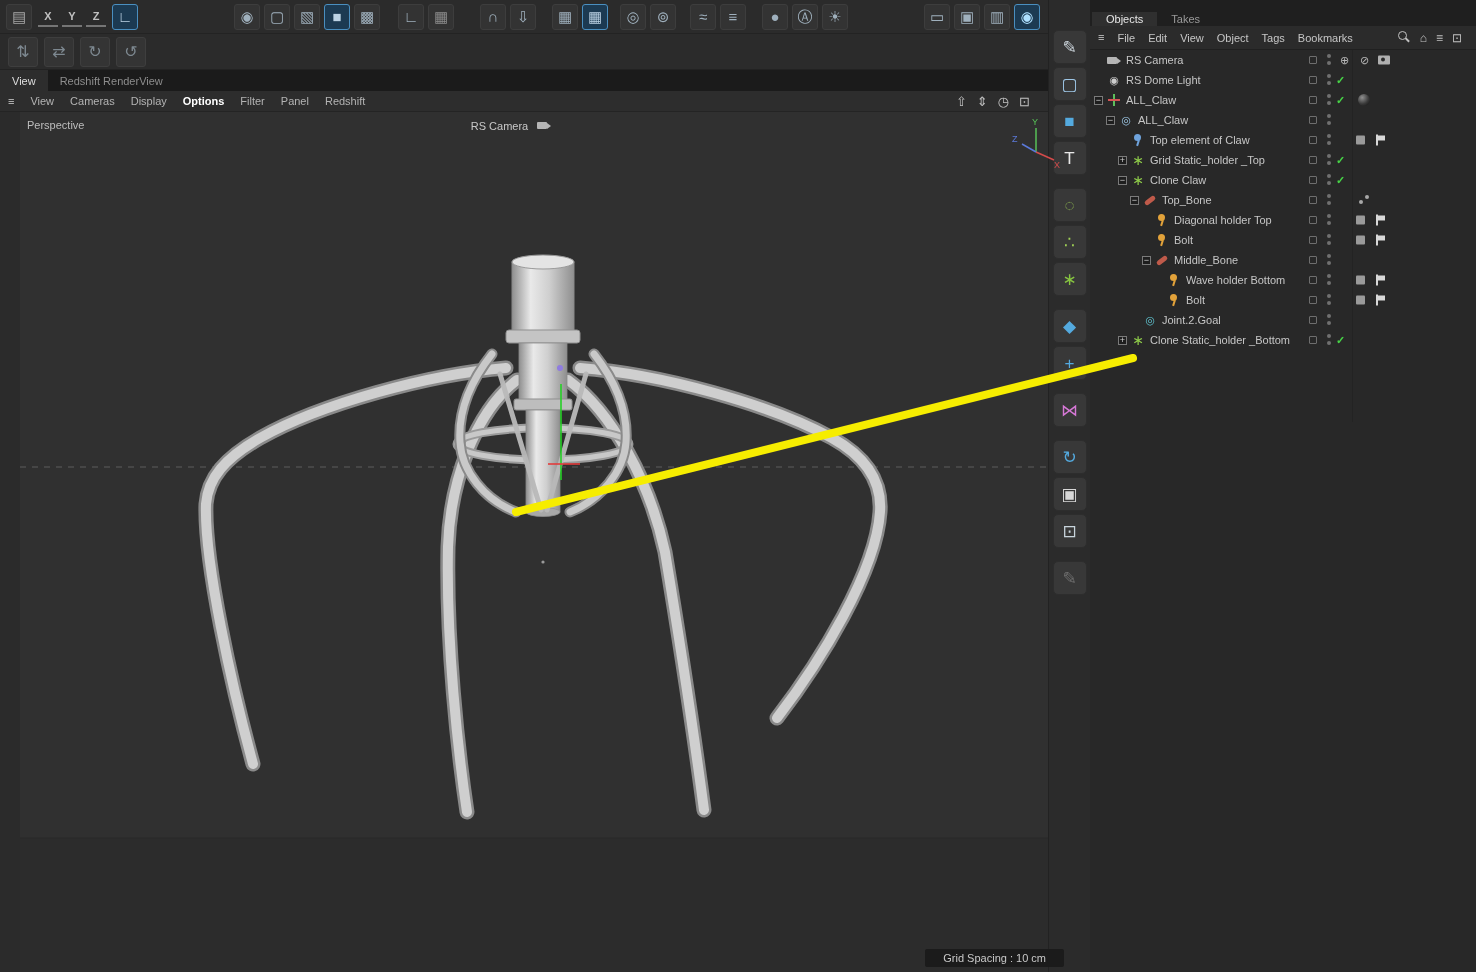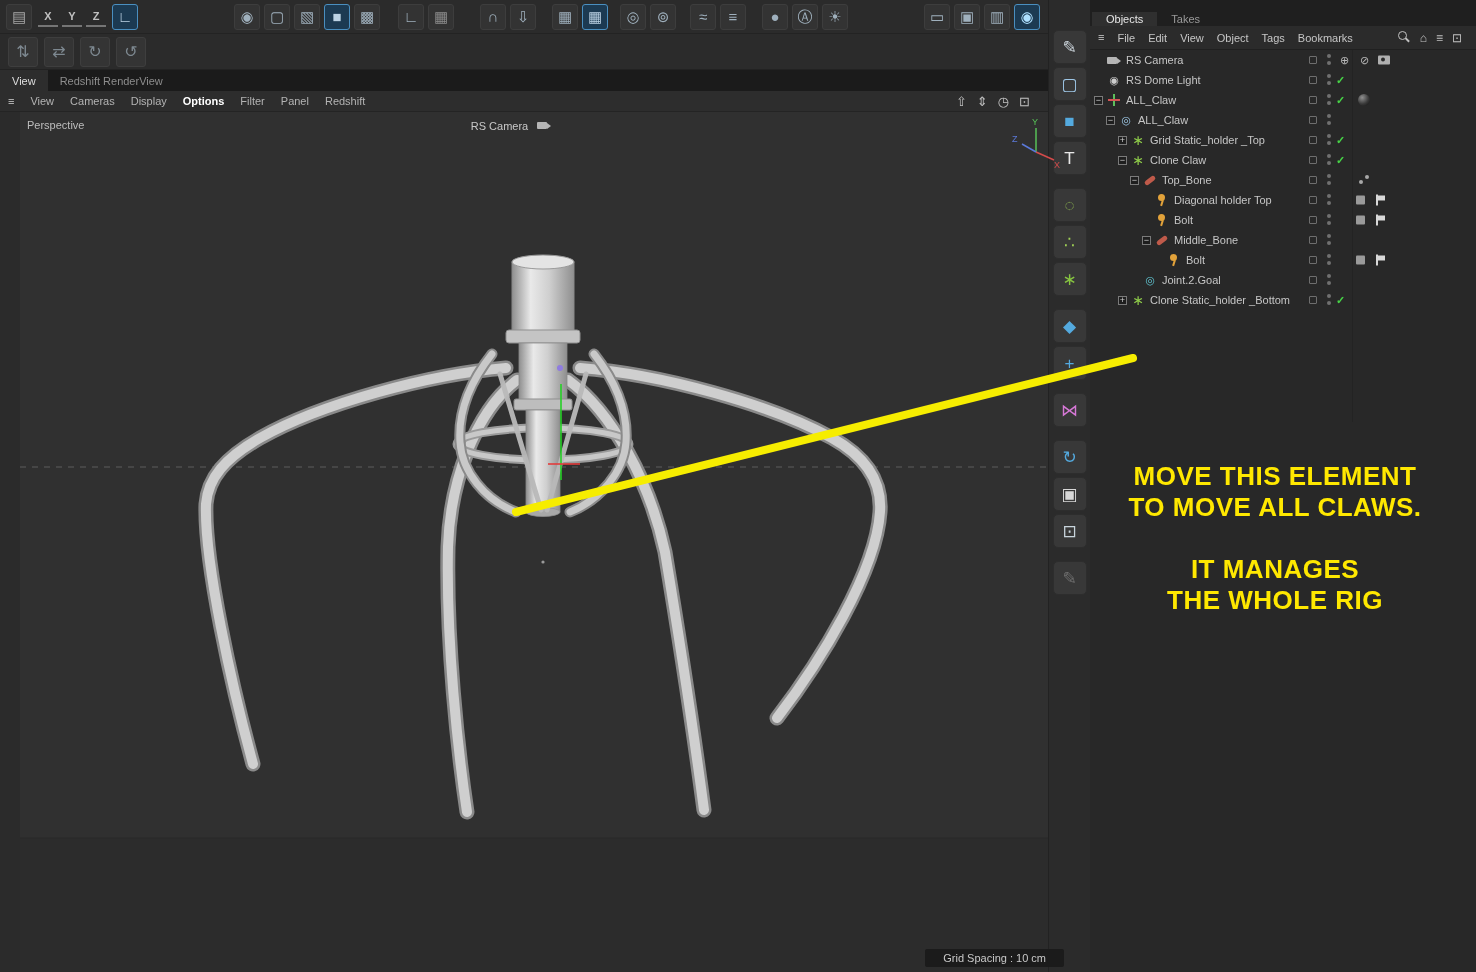--- a/index.html
+++ b/index.html
@@ -440,20 +440,30 @@
         <div class="om-row">
           <span class="om-ind" style="width: 16px;"></span>
           <span class="exp">−</span>
           <span class="ti" style="color: rgb(165, 210, 242);">◎</span>
           <span class="om-label">ALL_Claw</span>
           <span class="ric r-slot" style="left: 219px;"></span>
           <span class="ric r-dots" style="left: 237px;"></span>
         </div>
         <div class="om-row">
           <span class="om-ind" style="width: 28px;"></span>
+          <span class="exp blank"></span>
+          <span class="ti ti-joint jb"></span>
+          <span class="om-label">Top element of Claw</span>
+          <span class="ric r-slot" style="left: 219px;"></span>
+          <span class="ric r-dots" style="left: 237px;"></span>
+          <span class="ric r-layer" style="left: 266px;"></span>
+          <span class="ric r-flag" style="left: 286px;"></span>
+        </div>
+        <div class="om-row">
+          <span class="om-ind" style="width: 28px;"></span>
           <span class="exp">+</span>
           <span class="ti" style="color: rgb(143, 204, 74); font-size: 14px;">∗</span>
           <span class="om-label">Grid Static_holder _Top</span>
           <span class="ric r-slot" style="left: 219px;"></span>
           <span class="ric r-dots" style="left: 237px;"></span>
           <span class="ric r-check" style="left: 246px;">✓</span>
         </div>
         <div class="om-row">
           <span class="om-ind" style="width: 28px;"></span>
           <span class="exp">−</span>
@@ -497,20 +507,30 @@
           <span class="exp">−</span>
           <span class="ti ti-bone"></span>
           <span class="om-label">Middle_Bone</span>
           <span class="ric r-slot" style="left: 219px;"></span>
           <span class="ric r-dots" style="left: 237px;"></span>
         </div>
         <div class="om-row">
           <span class="om-ind" style="width: 64px;"></span>
           <span class="exp blank"></span>
           <span class="ti ti-joint"></span>
+          <span class="om-label">Wave holder Bottom</span>
+          <span class="ric r-slot" style="left: 219px;"></span>
+          <span class="ric r-dots" style="left: 237px;"></span>
+          <span class="ric r-layer" style="left: 266px;"></span>
+          <span class="ric r-flag" style="left: 286px;"></span>
+        </div>
+        <div class="om-row">
+          <span class="om-ind" style="width: 64px;"></span>
+          <span class="exp blank"></span>
+          <span class="ti ti-joint"></span>
           <span class="om-label">Bolt</span>
           <span class="ric r-slot" style="left: 219px;"></span>
           <span class="ric r-dots" style="left: 237px;"></span>
           <span class="ric r-layer" style="left: 266px;"></span>
           <span class="ric r-flag" style="left: 286px;"></span>
         </div>
         <div class="om-row">
           <span class="om-ind" style="width: 40px;"></span>
           <span class="exp blank"></span>
           <span class="ti" style="color: rgb(98, 203, 216);">◎</span>
@@ -527,20 +547,14 @@
           <span class="ric r-dots" style="left: 237px;"></span>
           <span class="ric r-check" style="left: 246px;">✓</span>
         </div>
       </div>
   </div>
 
   <svg id="arrow" width="1476" height="972" viewBox="0 0 1476 972">
     <line id="arrow-line" x1="1133" y1="358" x2="516" y2="512" stroke="#f6ed00" stroke-width="8" stroke-linecap="round"></line>
   </svg>
 
-  <div id="note" style="color: rgb(255, 232, 0);">
-    <div>MOVE THIS ELEMENT</div>
-    <div>TO MOVE ALL CLAWS.</div>
-    <div class="gap">IT MANAGES</div>
-    <div>THE WHOLE RIG</div>
-  </div>
 
 </div>
 
 </body></html>

